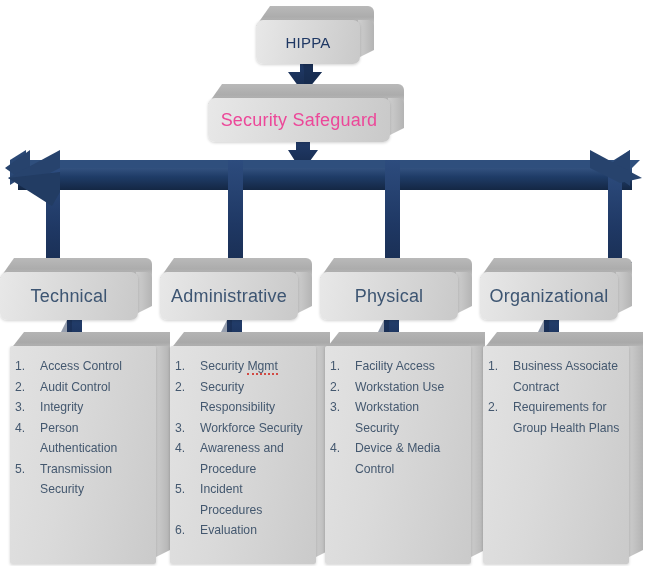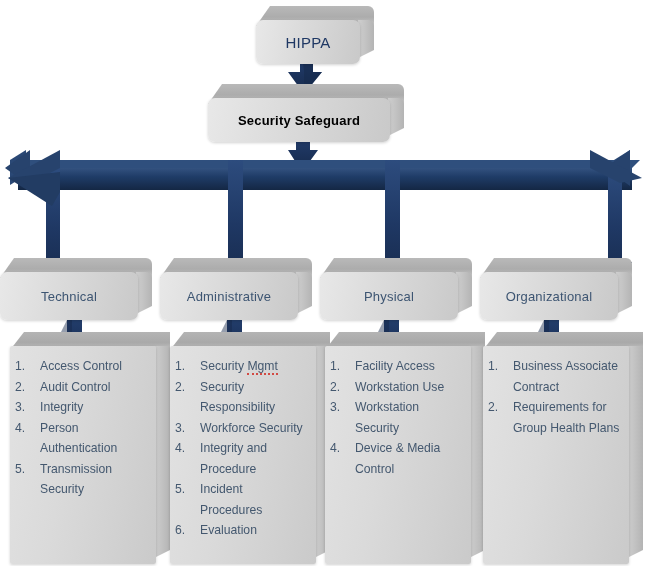--- a/index.html
+++ b/index.html
@@ -69,25 +69,25 @@
     color: #3d5572;
     font-size: 13px;
     letter-spacing: 0.2px;
   }
 
   
   #hippa-block { left: 256px; top: 6px; width: 118px; height: 58px; }
   #hippa-block .label { font-weight: normal; font-size: 15px; color: #1f3864; }
 
   #safeguard-block { left: 208px; top: 84px; width: 196px; height: 58px; }
-  #safeguard-block .label { font-weight: bold; font-size: 13px; color: #000000; }
+  #safeguard-block .label { font-weight: normal; font-size: 18px; color: #ec4899; }
 
   
   .cat-block { width: 152px; height: 62px; top: 258px; }
-  .cat-block .label { font-size: 13px; color: #3d5572; }
+  .cat-block .label { font-size: 18px; color: #3d5572; }
   #cat-0 { left: 0px; }
   #cat-1 { left: 160px; }
   #cat-2 { left: 320px; border-radius: 18px; }
   #cat-3 { left: 480px; }
 
   
   .list-block { width: 160px; height: 232px; top: 332px; }
   #list-0 { left: 10px; padding-left: 40px; }
   #list-1 { left: 170px; }
   #list-2 { left: 325px; }
@@ -276,21 +276,21 @@
       </ol>
   </div>
   <div class="block list-block" id="list-1">
     <div class="top"></div>
     <div class="side"></div>
     <div class="face"></div>
     <ol>
         <li>Security <span class="misspelled">Mgmt</span></li>
         <li>Security Responsibility</li>
         <li>Workforce Security</li>
-        <li>Integrity and Procedure</li>
+        <li>Awareness and Procedure</li>
         <li>Incident Procedures</li>
         <li>Evaluation</li>
       </ol>
   </div>
   <div class="block list-block" id="list-2">
     <div class="top"></div>
     <div class="side"></div>
     <div class="face"></div>
     <ol>
         <li>Facility Access</li>

